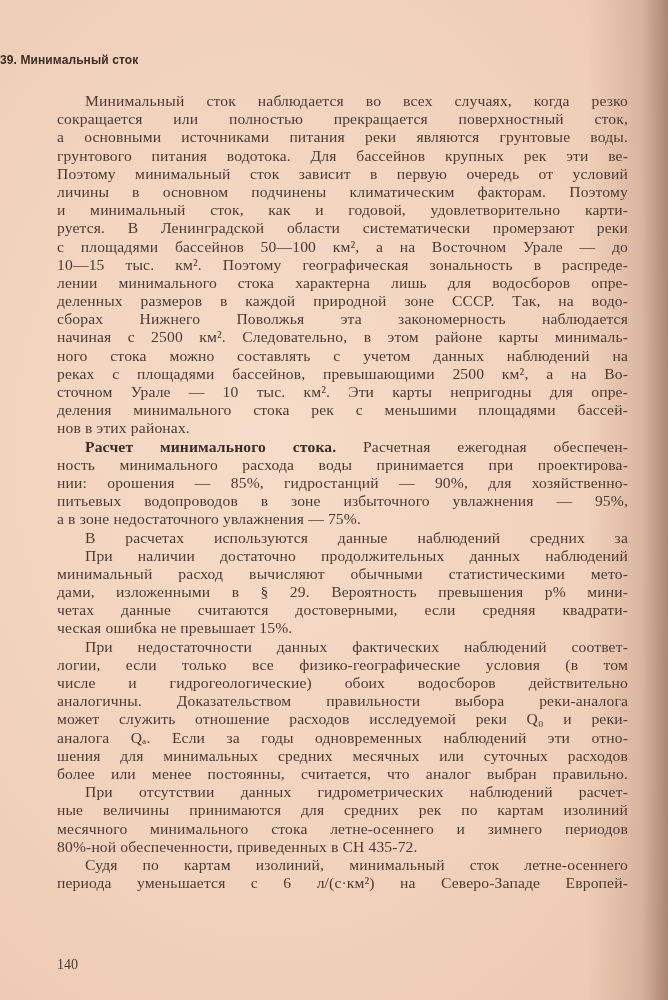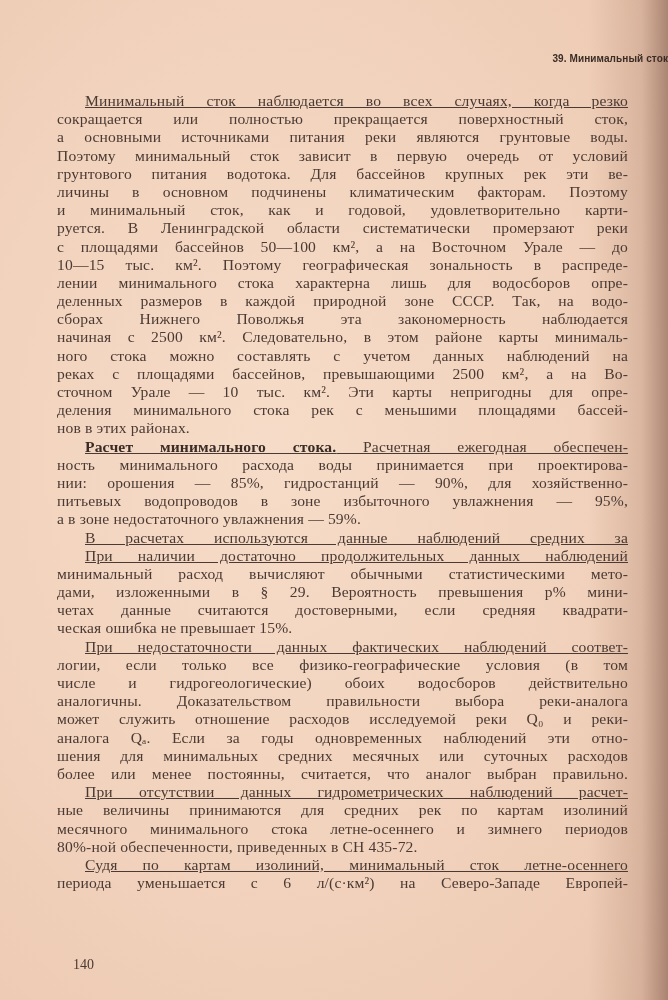--- a/index.html
+++ b/index.html
@@ -11,61 +11,61 @@
     color: #4a3a33;
   }
   .page {
     position: absolute; inset: 0;
     background:
       linear-gradient(to right, rgba(0,0,0,0) 0%, rgba(0,0,0,0) 88%, rgba(120,70,50,0.18) 96%, rgba(90,50,35,0.45) 100%),
       radial-gradient(ellipse at 40% 45%, #f6dcc8 0%, #f1d1bb 60%, #ebc7b0 100%);
   }
   .title {
     position: absolute; left: 0; width: 668px; top: 53px;
-    text-align: right;
+    text-align: left;
     font-family: "Liberation Sans", "DejaVu Sans", sans-serif;
-    font-weight: bold; font-size: 10px;
+    font-weight: bold; font-size: 12px;
     color: #3b2c26;
     letter-spacing: 0.1px;
   }
   .body-text {
     position: absolute; left: 57px; top: 92px; width: 571px;
   }
   .line {
     display: block;
     height: 18.2px; line-height: 18.2px;
     font-size: 15.6px;
     white-space: nowrap;
     text-align: justify;
     text-align-last: justify;
     letter-spacing: 0.15px;
   }
   .line.last { text-align-last: left; }
-  .line.indent { padding-left: 28px; text-decoration: underline; }
+  .line.indent { padding-left: 28px; }
   .bold { font-weight: bold; color: #3a2b25; }
   .page-number {
-    position: absolute; left: 73px; top: 957px;
+    position: absolute; left: 57px; top: 957px;
     font-size: 14px; color: #4a3a33;
   }
 </style>
 </head>
 <body>
 
 <div class="page"></div>
 
 <div class="title">39. Минимальный сток</div>
 
 <div class="body-text">
 
   <div>
     <span class="line indent">Минимальный сток наблюдается во всех случаях, когда резко</span>
     <span class="line">сокращается или полностью прекращается поверхностный сток,</span>
     <span class="line">а основными источниками питания реки являются грунтовые воды.</span>
+    <span class="line">грунтового питания водотока. Для бассейнов крупных рек эти ве-</span>
     <span class="line">Поэтому минимальный сток зависит в первую очередь от условий</span>
-    <span class="line">грунтового питания водотока. Для бассейнов крупных рек эти ве-</span>
     <span class="line">личины в основном подчинены климатическим факторам. Поэтому</span>
     <span class="line">и минимальный сток, как и годовой, удовлетворительно карти-</span>
     <span class="line">руется. В Ленинградской области систематически промерзают реки</span>
     <span class="line">с площадями бассейнов 50—100 км², а на Восточном Урале — до</span>
     <span class="line">10—15 тыс. км². Поэтому географическая зональность в распреде-</span>
     <span class="line">лении минимального стока характерна лишь для водосборов опре-</span>
     <span class="line">деленных размеров в каждой природной зоне СССР. Так, на водо-</span>
     <span class="line">сборах Нижнего Поволжья эта закономерность наблюдается</span>
     <span class="line">начиная с 2500 км². Следовательно, в этом районе карты минималь-</span>
     <span class="line">ного стока можно составлять с учетом данных наблюдений на</span>
@@ -73,21 +73,21 @@
     <span class="line">сточном Урале — 10 тыс. км². Эти карты непригодны для опре-</span>
     <span class="line">деления минимального стока рек с меньшими площадями бассей-</span>
     <span class="line last">нов в этих районах.</span>
   </div>
 
   <div>
     <span class="line indent"><span class="bold">Расчет минимального стока.</span><span> Расчетная ежегодная обеспечен-</span></span>
     <span class="line">ность минимального расхода воды принимается при проектирова-</span>
     <span class="line">нии: орошения — 85%, гидростанций — 90%, для хозяйственно-</span>
     <span class="line">питьевых водопроводов в зоне избыточного увлажнения — 95%,</span>
-    <span class="line last">а в зоне недостаточного увлажнения — 59%.</span>
+    <span class="line last">а в зоне недостаточного увлажнения — 75%.</span>
   </div>
 
   <div>
     <span class="line indent">В расчетах используются данные наблюдений средних за</span>
   </div>
 
   <div>
     <span class="line indent">При наличии достаточно продолжительных данных наблюдений</span>
     <span class="line">минимальный расход вычисляют обычными статистическими мето-</span>
     <span class="line">дами, изложенными в § 29. Вероятность превышения p% мини-</span>

